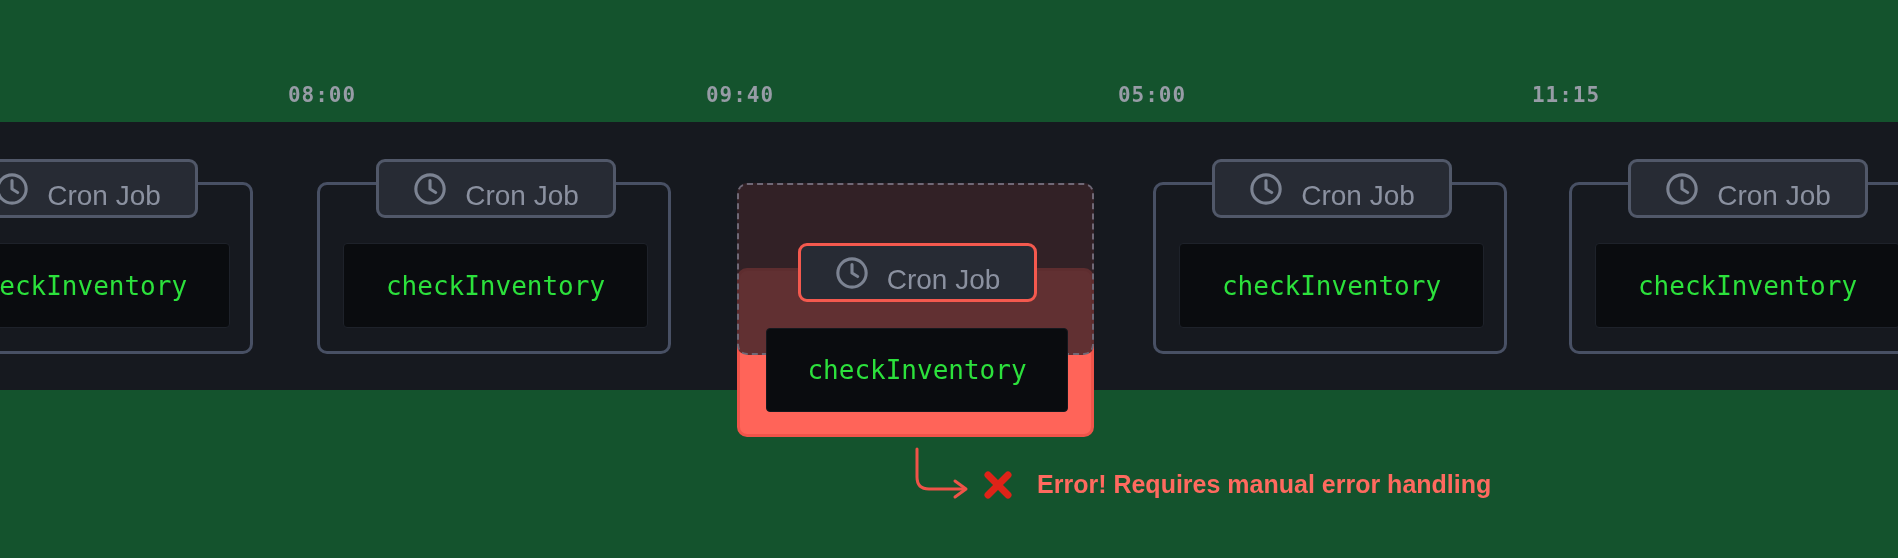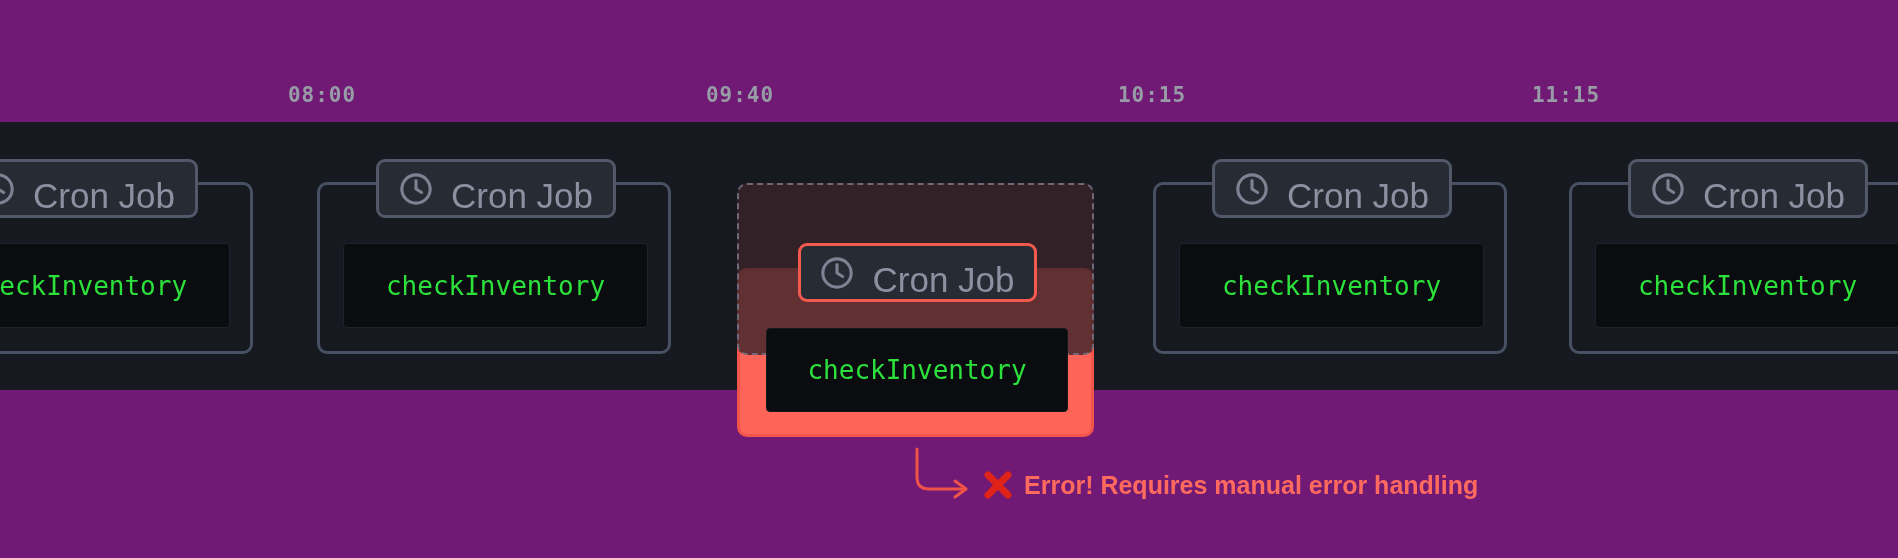--- a/index.html
+++ b/index.html
@@ -1,18 +1,18 @@
 <!DOCTYPE html>
 <html><head>
 <meta charset="utf-8">
 <style>
   html,body{margin:0;padding:0;background:#000;}
   .canvas{
     position:relative;width:1898px;height:558px;overflow:hidden;
-    background:#701a75;
+    background:#14532d;
     font-family:"Liberation Sans",sans-serif;
   }
   .band{position:absolute;left:0;top:122px;width:100%;height:268px;background:#16191f;z-index:0;}
 
   
   .ts{
     position:absolute;top:83px;transform:translateX(-50%);
     color:#979ca6;font-family:"DejaVu Sans Mono",monospace;
     font-size:21px;font-weight:700;letter-spacing:1px;z-index:1;
   }
@@ -20,21 +20,21 @@
   
   .card{
     position:absolute;top:182px;width:354px;height:172px;
     border:3px solid #485064;border-radius:10px;box-sizing:border-box;z-index:1;
   }
   .badge{
     position:absolute;left:56px;top:-26px;width:240px;height:59px;
     background:#272b34;border:3px solid #515869;border-radius:9px;box-sizing:border-box;
     display:flex;align-items:center;justify-content:center;gap:18px;
   }
-  .badge-label{font-size:35px;color:#8b91a0;white-space:nowrap;margin-top:15px;}
+  .badge-label{font-size:28px;color:#8b91a0;white-space:nowrap;margin-top:15px;}
   .clock{width:34px;height:34px;color:#7c8392;flex:0 0 auto;}
   .codebox{
     position:absolute;left:23px;top:58px;width:305px;height:85px;
     background:#0a0c0f;border:1px solid #1e222a;border-radius:4px;box-sizing:border-box;
     display:flex;align-items:center;justify-content:center;
   }
   .code{font-family:"DejaVu Sans Mono",monospace;font-size:26px;color:#2ce13c;white-space:nowrap;}
 
   
   .error-card{
@@ -52,35 +52,35 @@
     display:flex;align-items:center;justify-content:center;z-index:4;
   }
   .error-badge{
     position:absolute;left:798px;top:243px;width:239px;height:59px;
     background:#272b34;border:3px solid #f4594e;border-radius:9px;box-sizing:border-box;
     display:flex;align-items:center;justify-content:center;gap:18px;z-index:5;
   }
 
   .arrow-svg{position:absolute;left:900px;top:440px;z-index:6;}
   .callout{
-    position:absolute;left:983px;top:470px;display:flex;align-items:center;gap:11px;z-index:6;
+    position:absolute;left:983px;top:470px;display:flex;align-items:flex-start;gap:24px;z-index:6;
   }
   .xmark{width:30px;height:30px;flex:0 0 auto;}
   .callout-text{color:#ff6a5f;font-size:25px;font-weight:700;white-space:nowrap;}
 </style>
 </head>
 <body>
 
 <div class="canvas">
 
   <div class="band"></div>
 
   <div class="ts" style="left:322px">08:00</div>
   <div class="ts" style="left:740px">09:40</div>
-  <div class="ts" style="left:1152px">10:15</div>
+  <div class="ts" style="left:1152px">05:00</div>
   <div class="ts" style="left:1566px">11:15</div>
 
   <div class="card" style="left:-101px">
     <div class="badge">
       <svg class="clock" viewBox="0 0 24 24" fill="none" stroke="currentColor" stroke-width="2.2" stroke-linecap="round" stroke-linejoin="round">
           <circle cx="12" cy="12" r="10"></circle>
           <polyline points="12 6 12 12 16 14.5"></polyline>
         </svg>
       <span class="badge-label">Cron Job</span>
     </div>

